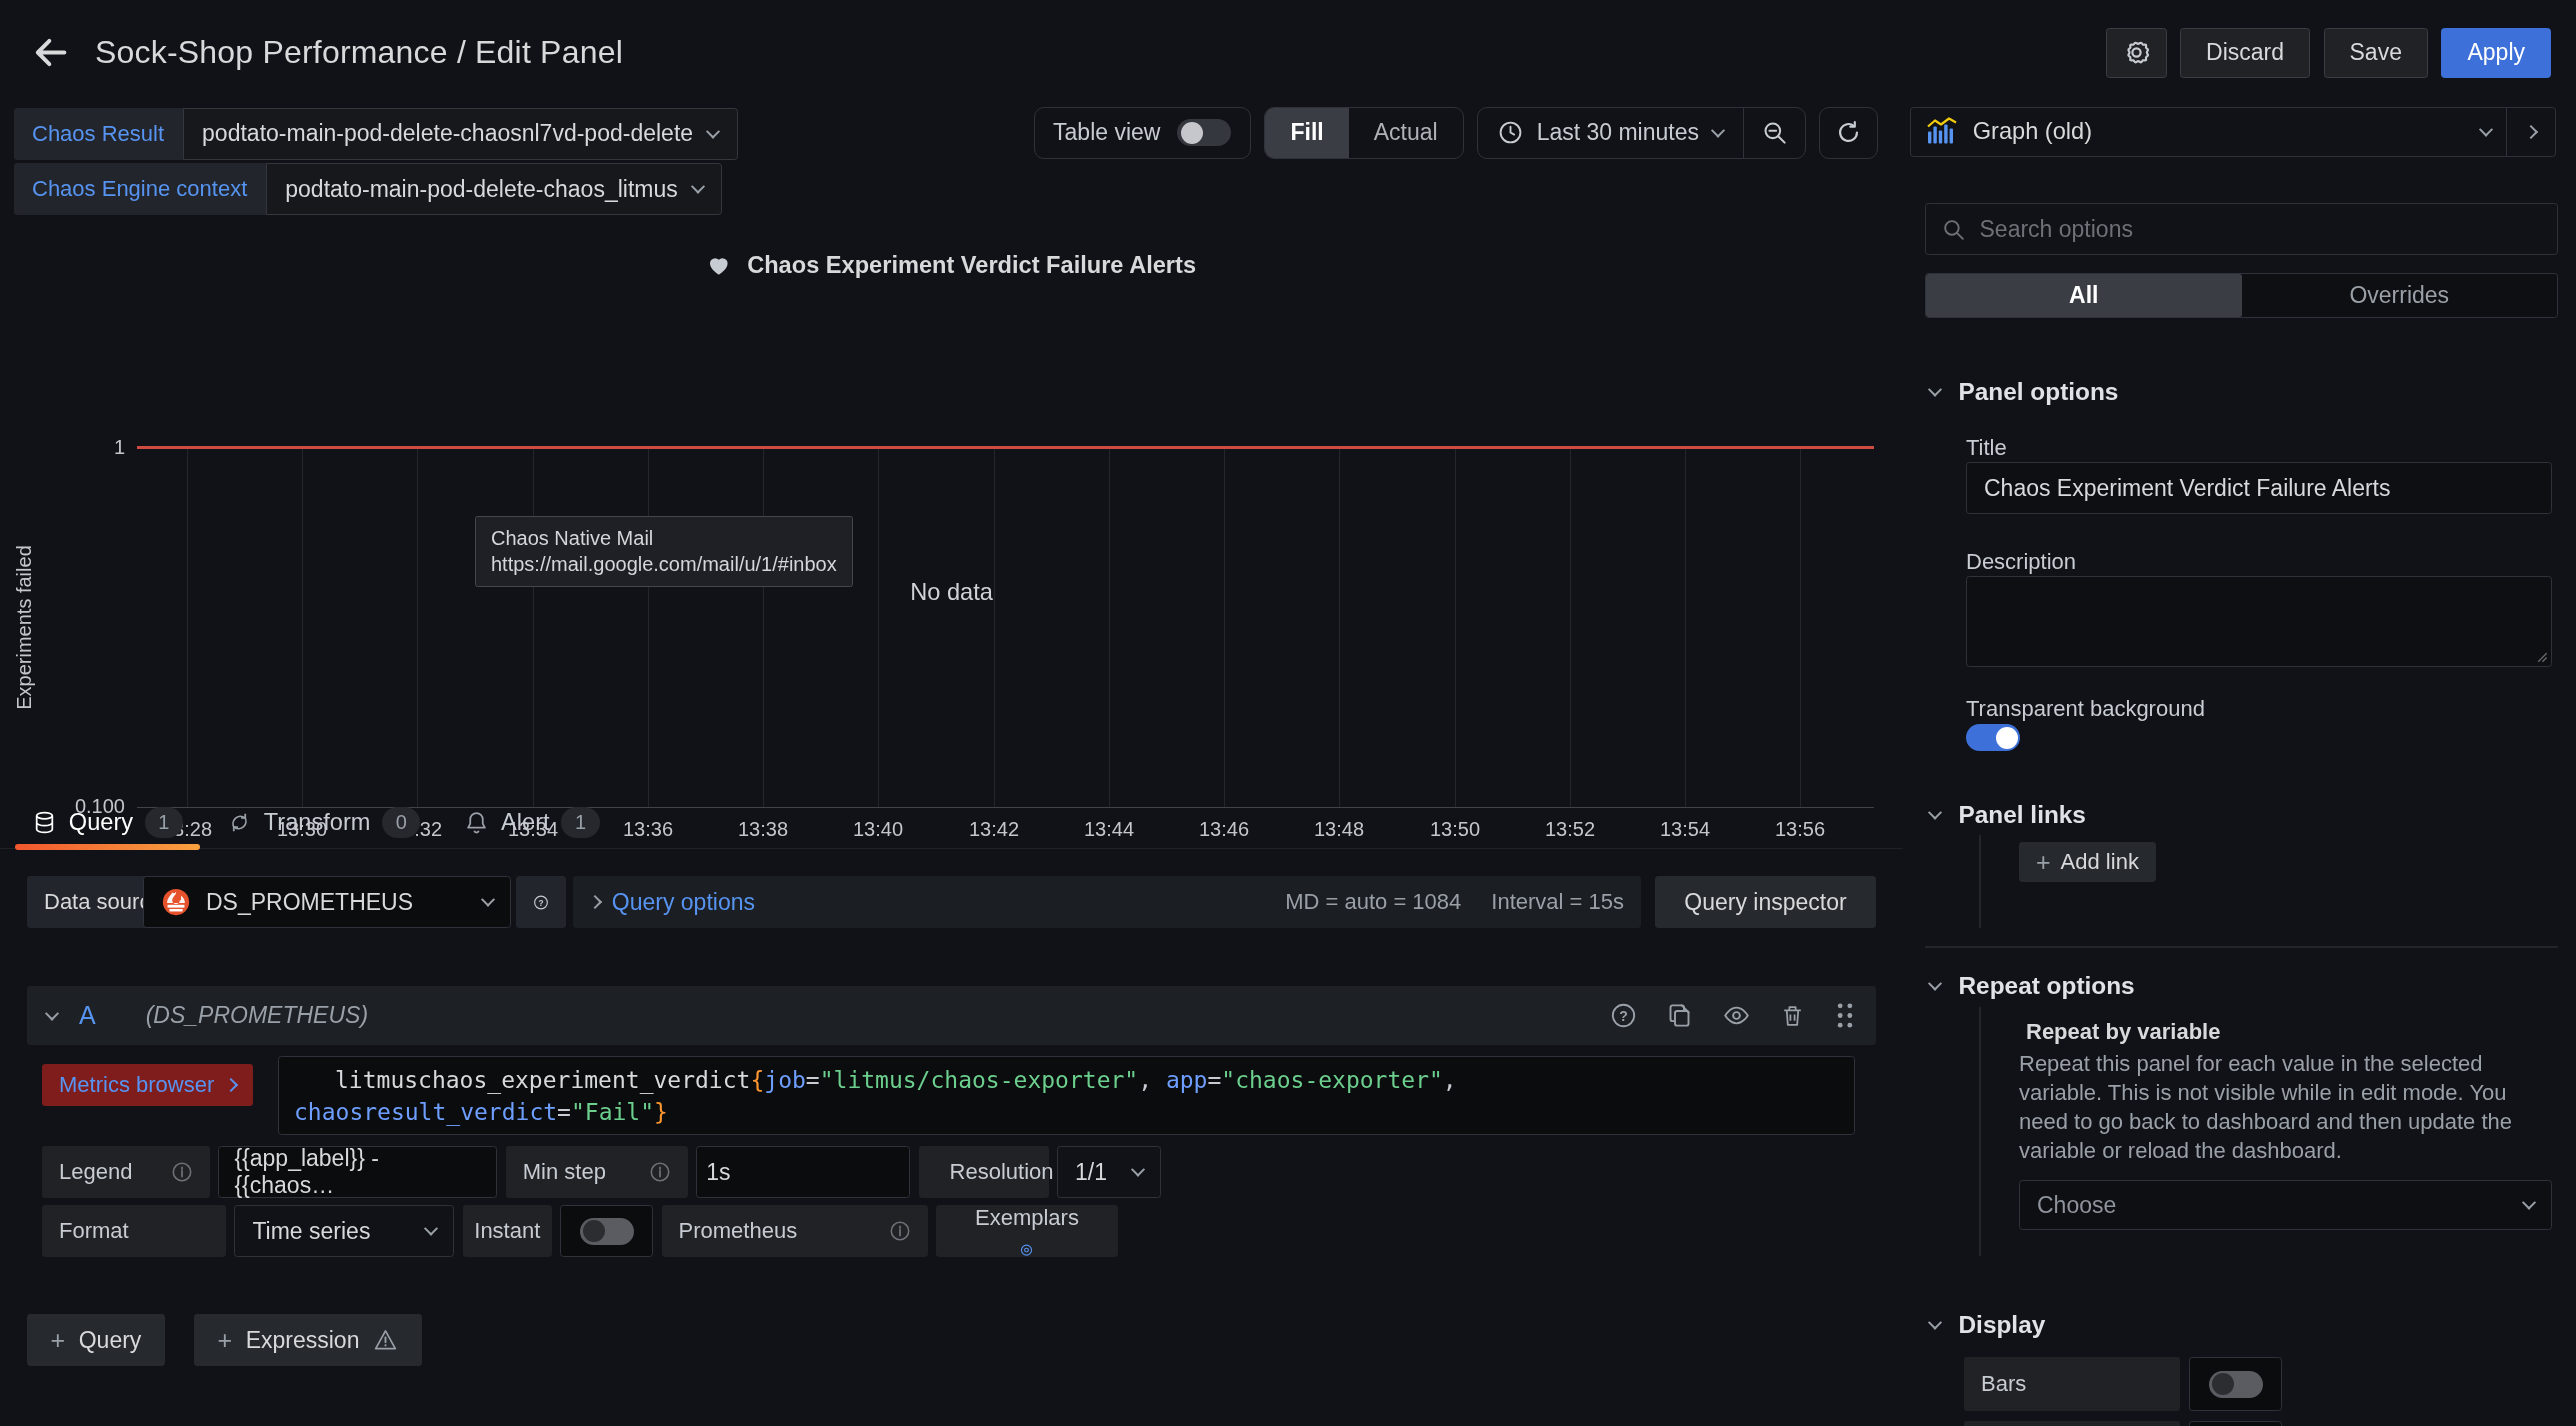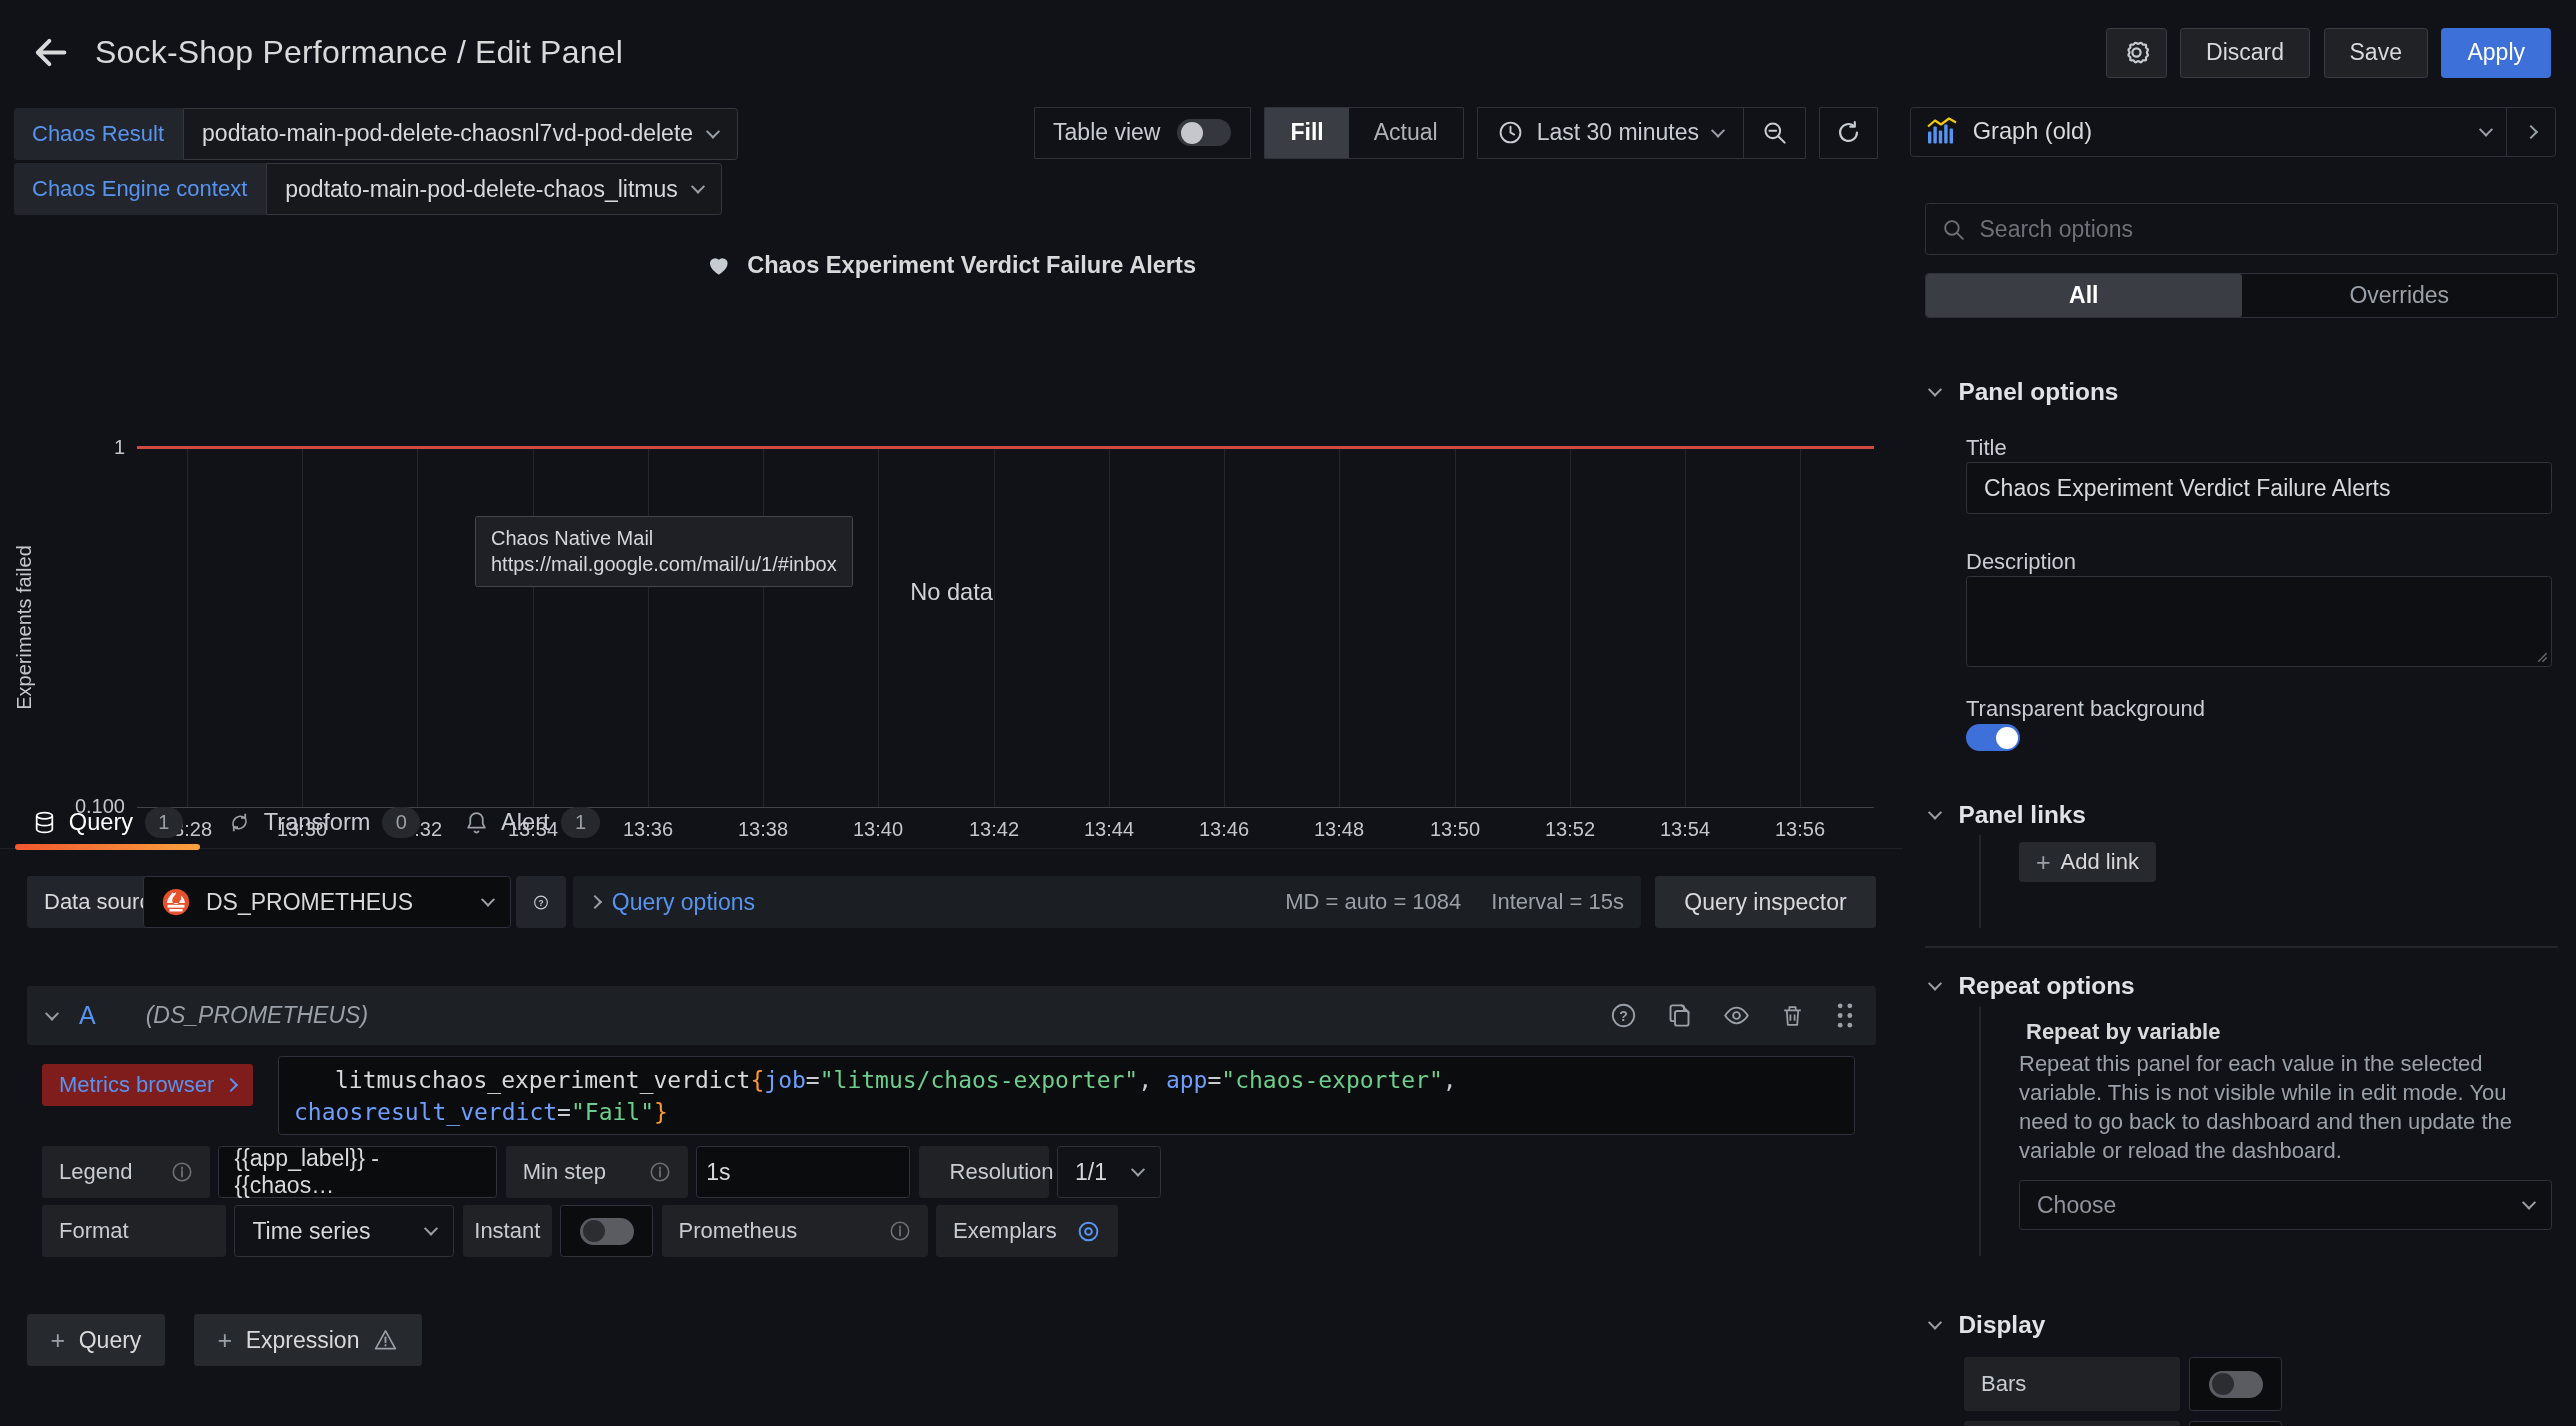--- a/index.html
+++ b/index.html
@@ -19,21 +19,21 @@
   
   .main { position:absolute; top:105px; left:0; width:2576px; height:1322px; }
   .left-col { position:absolute; top:0; left:0; width:1903px; height:1322px; }
   .right-pane { position:absolute; top:0; left:1903px; width:673px; height:1322px; }
 
   
   .var-row { position:absolute; display:flex; align-items:stretch; height:52px; }
   .var-label { background:#22252b; color:#5794f2; font-size:22px; font-weight:500; display:flex; align-items:center; padding:0 18.5px; border-radius:3.4px 0 0 3.4px; }
   .var-value { background:#16181c; border:0.8px solid #34373d; color:#d8d9da; font-size:23px; display:flex; align-items:center; gap:15px; padding:0 18.5px; border-radius:0 3.4px 3.4px 0; cursor:pointer; }
   .ctrl-row { position:absolute; top:1.7px; right:25px; display:flex; gap:13.5px; height:52px; }
-  .ctrl-box { display:flex; align-items:center; border:0.8px solid #2f323a; border-radius:1px; background:#111217; }
+  .ctrl-box { display:flex; align-items:center; border:0.8px solid #2f323a; border-radius:10px; background:#111217; }
   .tableview { gap:17px; padding:0 18.5px; font-size:23px; color:#c7ccd3; }
   .seg { overflow:hidden; }
   .seg-item { padding:0 25px; height:100%; display:flex; align-items:center; font-size:23px; color:#aeb1b7; cursor:pointer; }
   .seg-item.active { background:#3a3d44; color:#fff; font-weight:700; }
   .timebox { padding:0; }
   .time-main { display:flex; align-items:center; gap:13.5px; padding:0 20px; height:100%; cursor:pointer; font-size:23px; color:#c7ccd3; font-weight:500; }
   .time-zoom { border-left:0.8px solid #2f323a; height:100%; display:flex; align-items:center; padding:0 17px; cursor:pointer; }
 
   
   .chart { position:absolute; top:122px; left:0; width:1903px; height:517px; }
@@ -369,21 +369,21 @@
               <div class="knob"></div>
             </div>
         </div>
         <div class="opt-label" style="width:266px; justify-content:space-between;">
           <span>Prometheus</span>
           <svg width="22" height="22" viewBox="0 0 24 24">
               <circle cx="12" cy="12" r="9.5" fill="none" stroke="#6e7077" stroke-width="1.7"></circle>
               <path d="M12 10.5V17 M12 7v1.6" stroke="#6e7077" stroke-width="1.9" stroke-linecap="round"></path>
             </svg>
         </div>
-        <div class="opt-label" style="width:182px; justify-content:space-between;">
+        <div class="opt-label" style="width:182px; justify-content:space-between;flex-direction:column;">
           <span>Exemplars</span>
           <svg width="25" height="25" viewBox="0 0 24 24">
               <circle cx="12" cy="12" r="8.5" fill="none" stroke="#5794f2" stroke-width="1.9"></circle>
               <circle cx="12" cy="12" r="3.2" fill="none" stroke="#5794f2" stroke-width="1.9"></circle>
             </svg>
         </div>
       </div>
 
       <div class="add-btns">
         <div class="add-btn">

